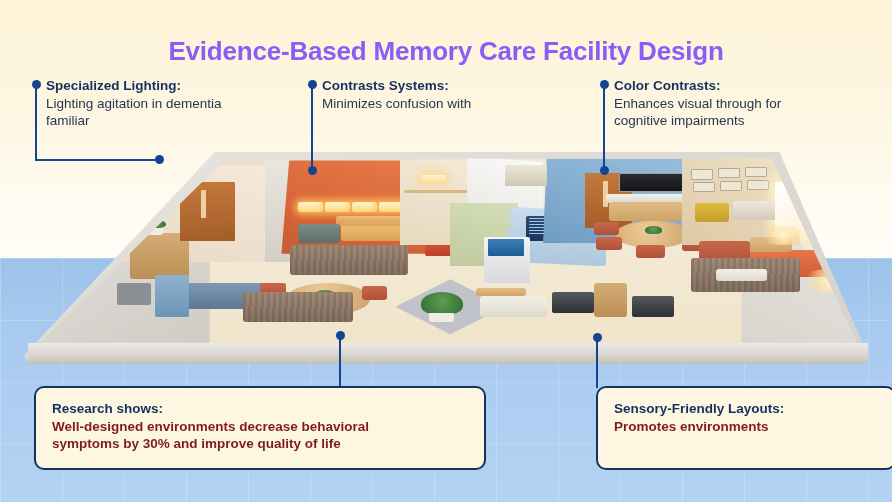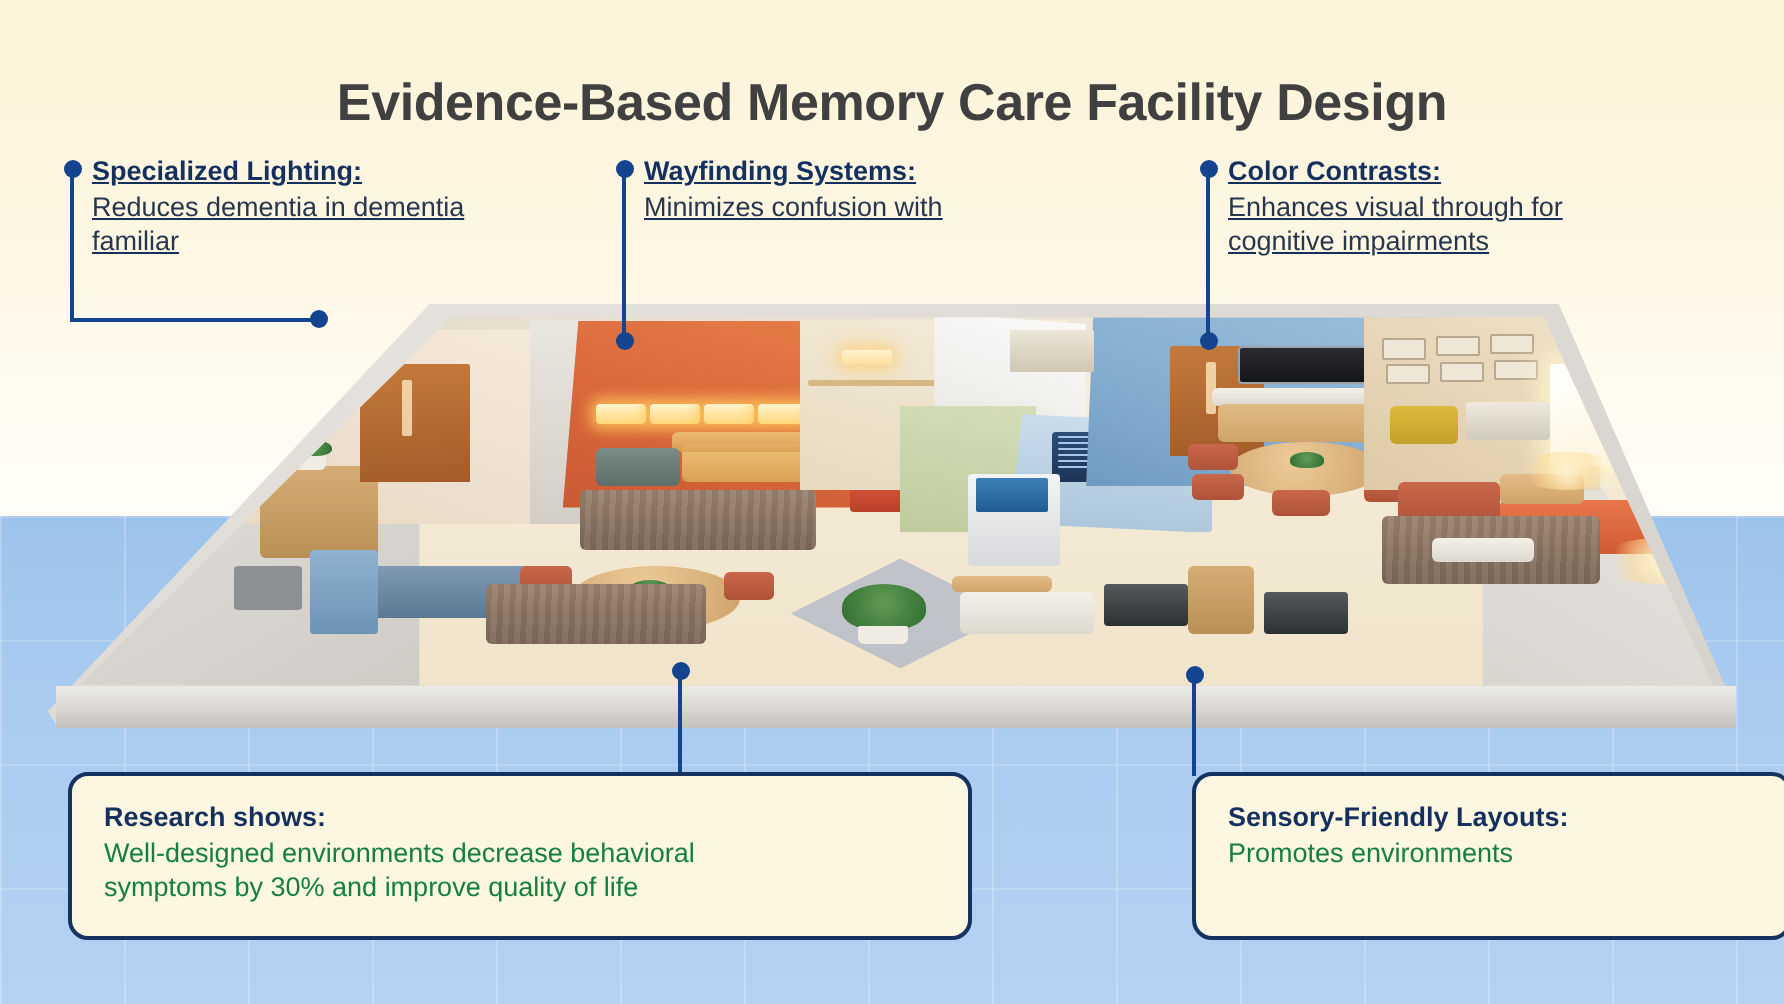--- a/index.html
+++ b/index.html
@@ -27,21 +27,21 @@
       linear-gradient(to right, rgba(255,255,255,.22) 1px, transparent 1px),
       linear-gradient(to bottom, rgba(255,255,255,.18) 1px, transparent 1px);
     background-size:62px 62px;
   }
 
   
   .title {
     position:absolute; left:0; top:36px; width:892px;
     text-align:center;
     font-size:26px; font-weight:bold; letter-spacing:-0.2px;
-    color:#404040;
+    color:#8b5cf6;
   }
 
   
   .room-wrap { position:absolute; left:24px; top:152px; width:844px; height:212px; }
 
   .room-plate {
     position:absolute; inset:0;
     clip-path: polygon(22.6% 0%, 89.5% 0%, 100% 96%, 100% 100%, 0.6% 100%, 0% 96%);
     background:linear-gradient(160deg,#e9e6e1 0%,#dedbd6 40%,#d6d3cd 100%);
   }
@@ -213,34 +213,34 @@
   .accent-dot {
     position:absolute; width:9px; height:9px; border-radius:50%;
     background:#14448f;
   }
   .leader {
     position:absolute; background:#14448f;
   }
   .leader.v { width:2px; }
   .leader.h { height:2px; }
 
-  .label { position:absolute; color:#16305c;text-decoration:underline; }
+  .label { position:absolute; color:#16305c; }
   .label .ttl { font-size:13.5px; font-weight:bold; line-height:1.25; color:#14305e; }
   .label .sub { font-size:13.5px; line-height:1.26; color:#27364f; }
 
   
   .box {
     position:absolute;
     background:#fdf6e0;
     border:2px solid #16335f;
     border-radius:10px;
     padding:12px 0 13px 16px;
   }
   .box .ttl { font-size:13.5px; font-weight:bold; color:#14305e; line-height:1.3; }
-  .box .sub { font-size:13.5px; color:#15803d; line-height:1.32; }
+  .box .sub { font-size:13.5px; color:#7f1d1d; line-height:1.32;font-weight:bold; }
 </style>
 </head>
 <body>
 
 <div id="stage">
 
   <div class="bg-top"></div>
   <div class="bg-bottom"></div>
   <div class="bg-grid"></div>
 
@@ -355,30 +355,30 @@
       <div class="fx wood-md" style="left:67.5%;top:62%;width:4%;height:16%;"></div>
       <div class="fx shelf" style="left:57%;top:6%;width:5%;height:10%;"></div>
     </div>
 
     <div class="room-base"></div>
   </div>
 
   <div class="accent-dot" style="left:32px;top:80px;"></div>
   <div class="label" style="left:46px;top:78px;width:262px;">
     <div class="ttl">Specialized Lighting:</div>
-    <div class="sub">Reduces dementia in dementia</div>
+    <div class="sub">Lighting agitation in dementia</div>
     <div class="sub">familiar</div>
   </div>
   <div class="leader v" style="left:35px;top:88px;height:72px;"></div>
   <div class="leader h" style="left:35px;top:159px;width:125px;"></div>
   <div class="accent-dot" style="left:155px;top:155px;"></div>
 
   <div class="accent-dot" style="left:308px;top:80px;"></div>
   <div class="label" style="left:322px;top:78px;width:252px;">
-    <div class="ttl">Wayfinding Systems:</div>
+    <div class="ttl">Contrasts Systems:</div>
     <div class="sub">Minimizes confusion with</div>
   </div>
   <div class="leader v" style="left:311px;top:88px;height:82px;"></div>
   <div class="accent-dot" style="left:308px;top:166px;"></div>
 
   <div class="accent-dot" style="left:600px;top:80px;"></div>
   <div class="label" style="left:614px;top:78px;width:250px;">
     <div class="ttl">Color Contrasts:</div>
     <div class="sub">Enhances visual through for</div>
     <div class="sub">cognitive impairments</div>

